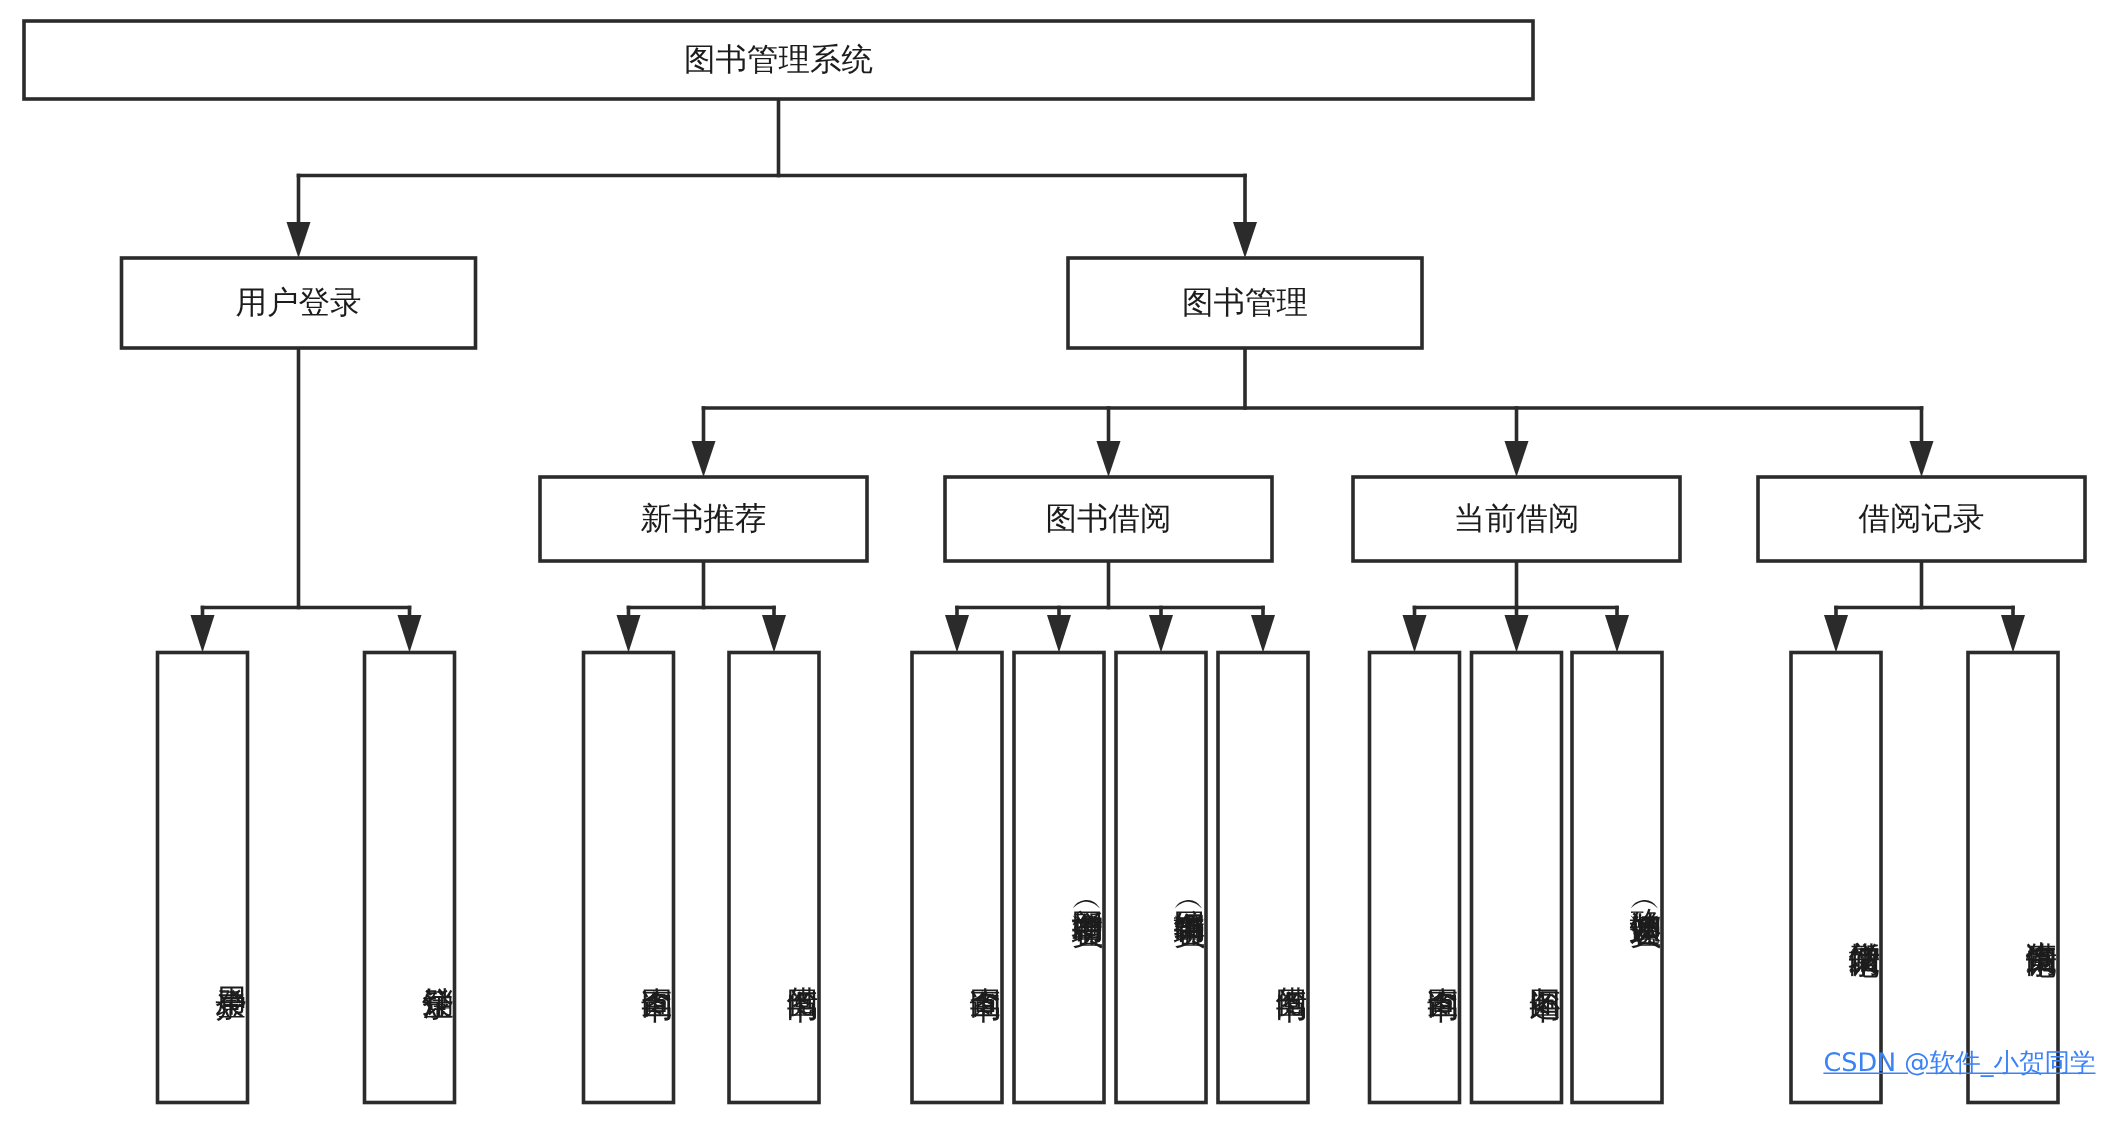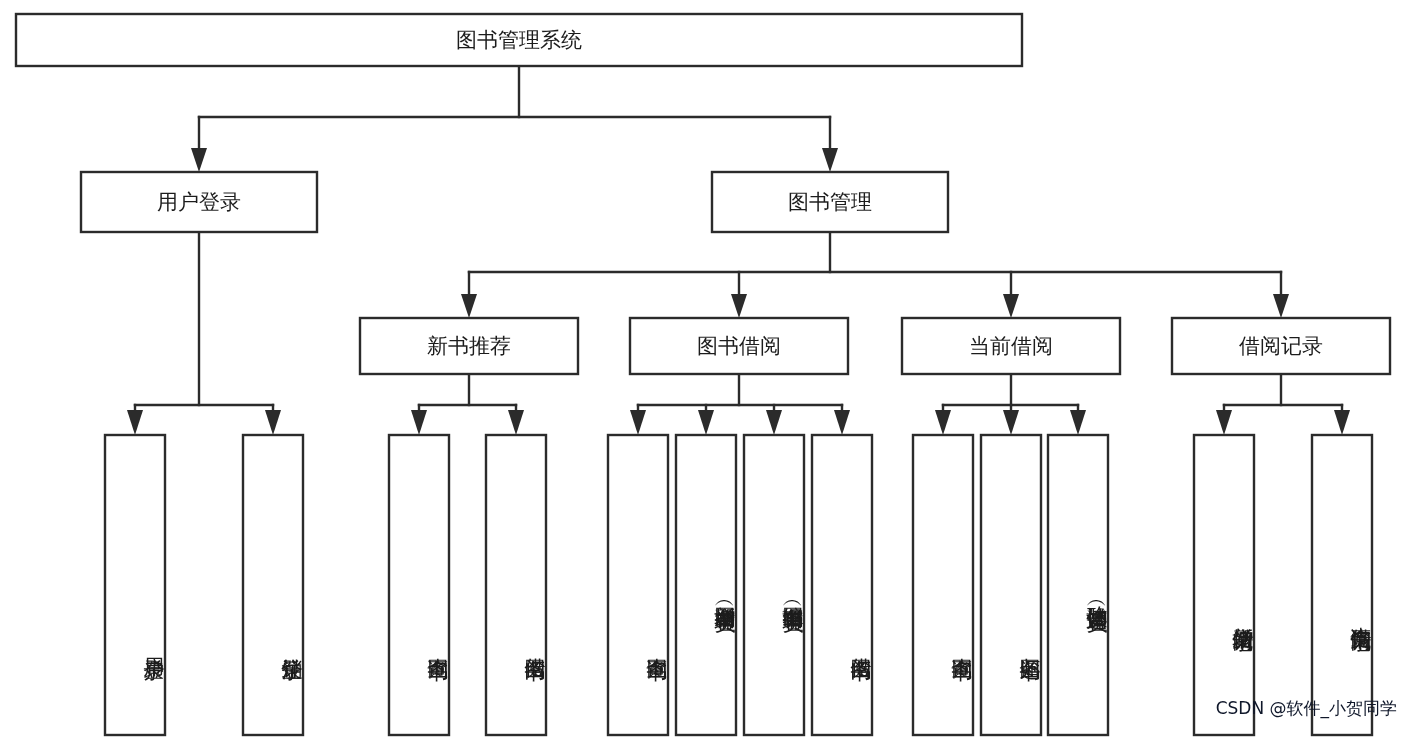--- a/index.html
+++ b/index.html
@@ -63,22 +63,23 @@
     align-items: flex-start;
     justify-content: center;
     pointer-events: none;
   }
   .watermark {
     position: absolute;
     right: 8px;
     bottom: 6px;
     font-family: "DejaVu Sans", "Liberation Sans", sans-serif;
     font-size: 17px;
-    color: #0f172a;
+    color: #3b82f6;
     white-space: nowrap;
+    text-decoration: underline;
   }
 </style>
 </head>
 <body>
 
 <div id="diagram-root">
 
   <svg class="flow" viewBox="0 0 1405 747" xmlns="http://www.w3.org/2000/svg">
 
     <g>

